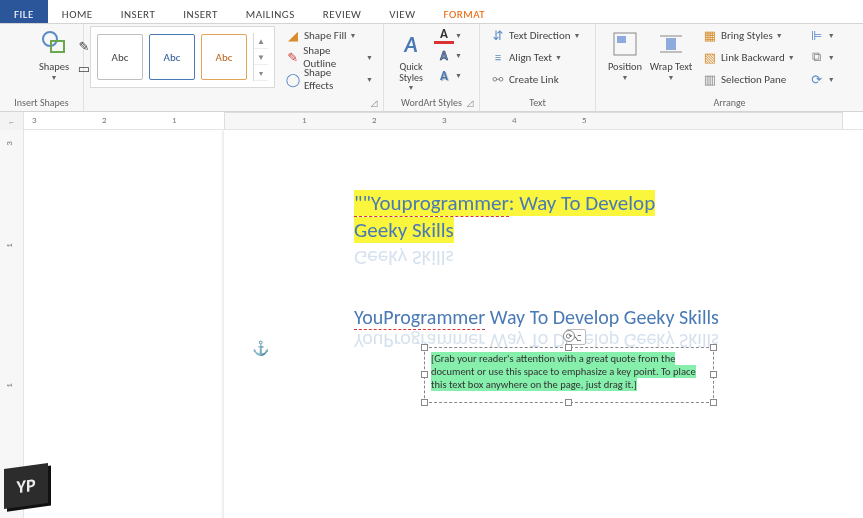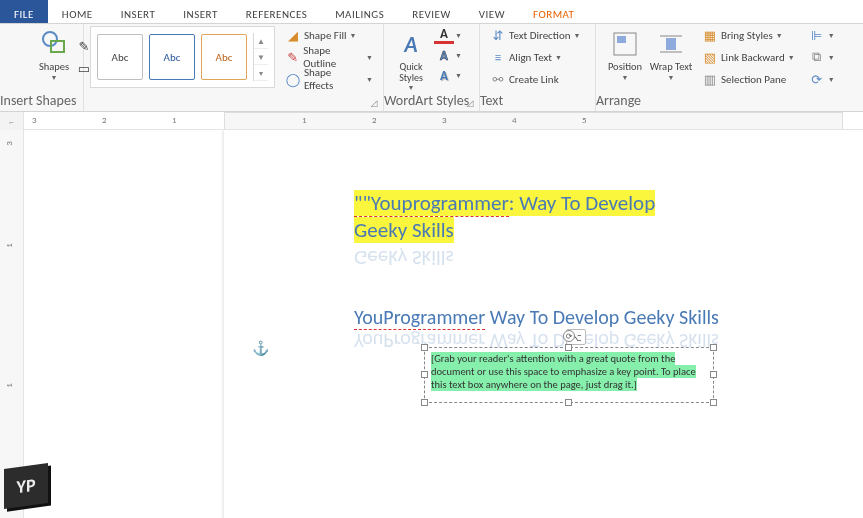--- a/index.html
+++ b/index.html
@@ -8,21 +8,21 @@
 
 .tabs { display: flex; height: 24px; background: #fff; border-bottom: 1px solid #d4d4d4; font-size: 11px; }
 .tab { padding: 8px 14px 3px; color: #444; cursor: pointer; letter-spacing: .5px; }
 .tab.file { background: #2b579a; color: #fff; font-weight: 400; }
 .tab.active { color: #e86100; }
 
 
 .ribbon { display: flex; height: 88px; background: #f7f7f7; border-bottom: 1px solid #d4d4d4; position: relative; }
 .group { display: flex; flex-direction: column; position: relative; padding: 2px 6px 0; }
 .group-sep { border-right: 1px solid #e0e0e0; }
-.group-label { position: absolute; bottom: 2px; left: 0; right: 0; text-align: left; font-size: 14px; color: #666; }
+.group-label { position: absolute; bottom: 2px; left: 0; right: 0; text-align: center; font-size: 10px; color: #666; }
 .group-body { flex: 1; display: flex; align-items: flex-start; }
 .big-btn { display: flex; flex-direction: column; align-items: center; justify-content: flex-start; width: 46px; height: 70px; padding-top: 2px; cursor: pointer; }
 .big-btn .icon { width: 32px; height: 32px; display: flex; align-items: center; justify-content: center; }
 .big-btn .lbl { font-size: 10.5px; color: #444; text-align: center; line-height: 1.1; margin-top: 1px; }
 .drop-caret { font-size: 7px; color: #666; }
 
 .small-col { display: flex; flex-direction: column; gap: 2px; justify-content: center; height: 62px; }
 .small-btn { display: flex; align-items: center; gap: 3px; padding: 2px 4px; font-size: 11px; color: #444; cursor: pointer; height: 20px; }
 .small-btn .icon { width: 16px; height: 16px; display: flex; align-items: center; justify-content: center; font-size: 13px; }
 
@@ -75,21 +75,20 @@
 .yp-cube { width:44px; height:40px; background:#2c2c2c; transform: skewY(-8deg); box-shadow: 3px 3px 0 #111; display:flex; align-items:center; justify-content:center; color:#eee; font-weight:bold; font-size:18px; }
 </style>
 </head>
 <body>
 
 <div class="tabs">
   <div class="tab file">FILE</div>
   <div class="tab">HOME</div>
   <div class="tab">INSERT</div>
   <div class="tab">INSERT</div>
-  <div class="tab">REFERENCES</div>
   <div class="tab">MAILINGS</div>
   <div class="tab">REVIEW</div>
   <div class="tab">VIEW</div>
   <div class="tab active">FORMAT</div>
 </div>
 
 <div class="ribbon">
 
   <div class="group group-sep" style="width:84px;">
     <div class="group-body">

